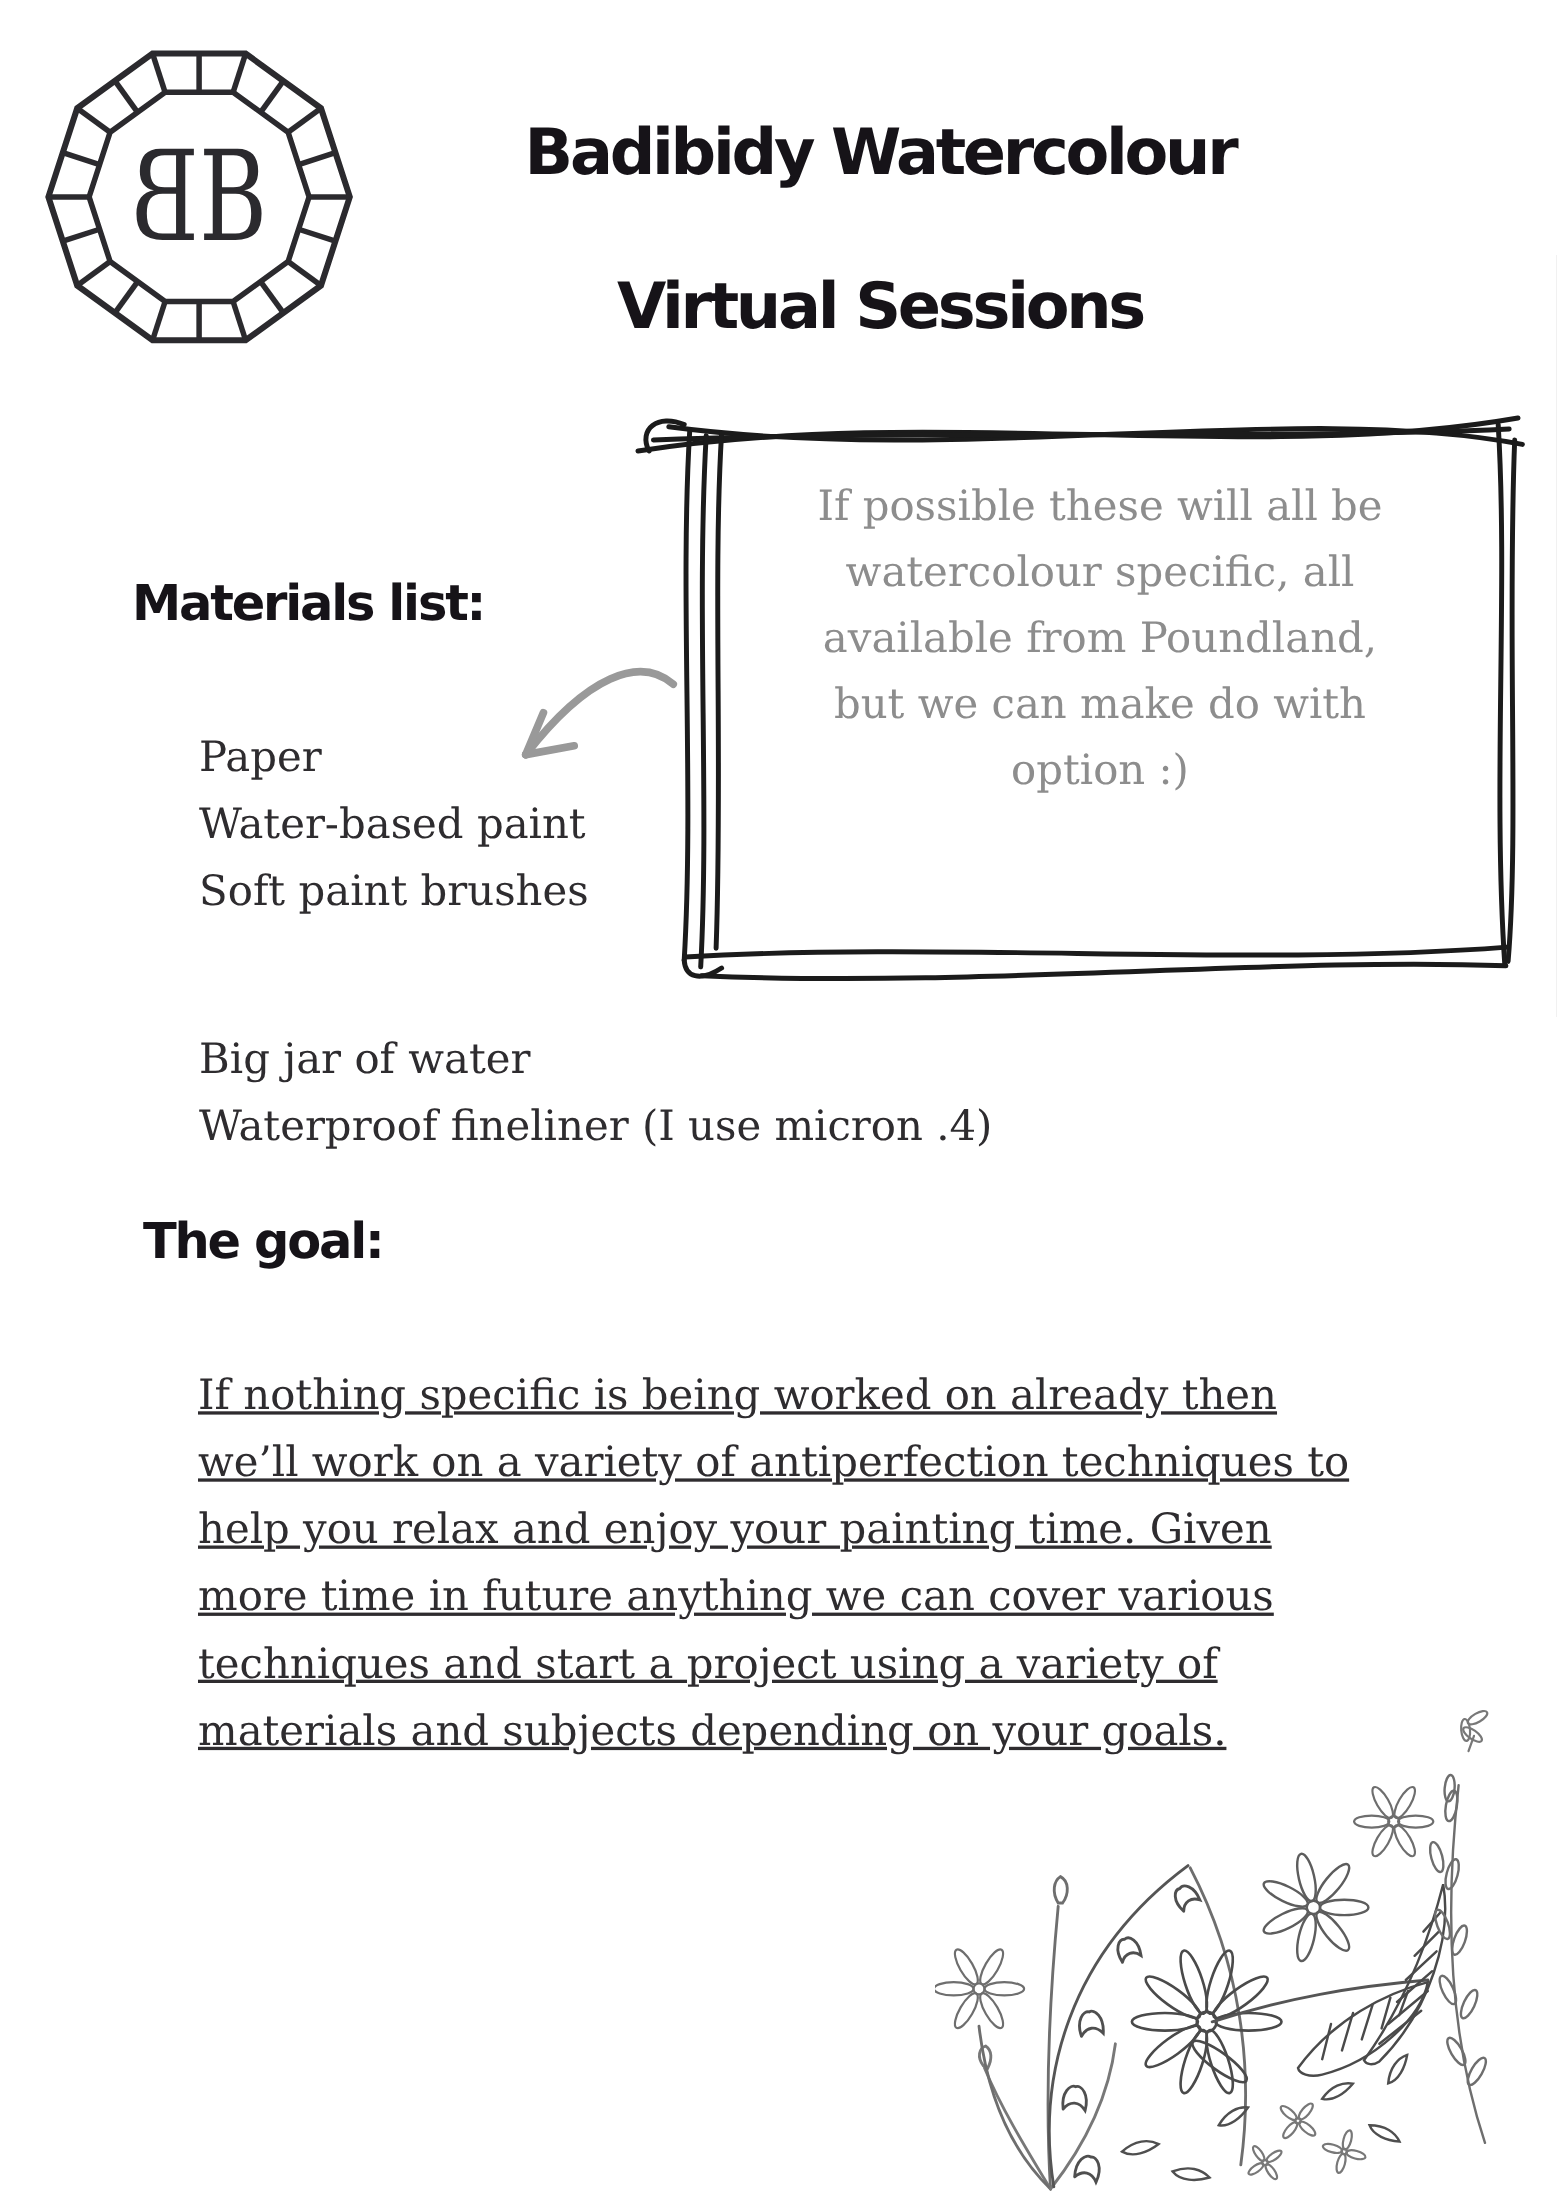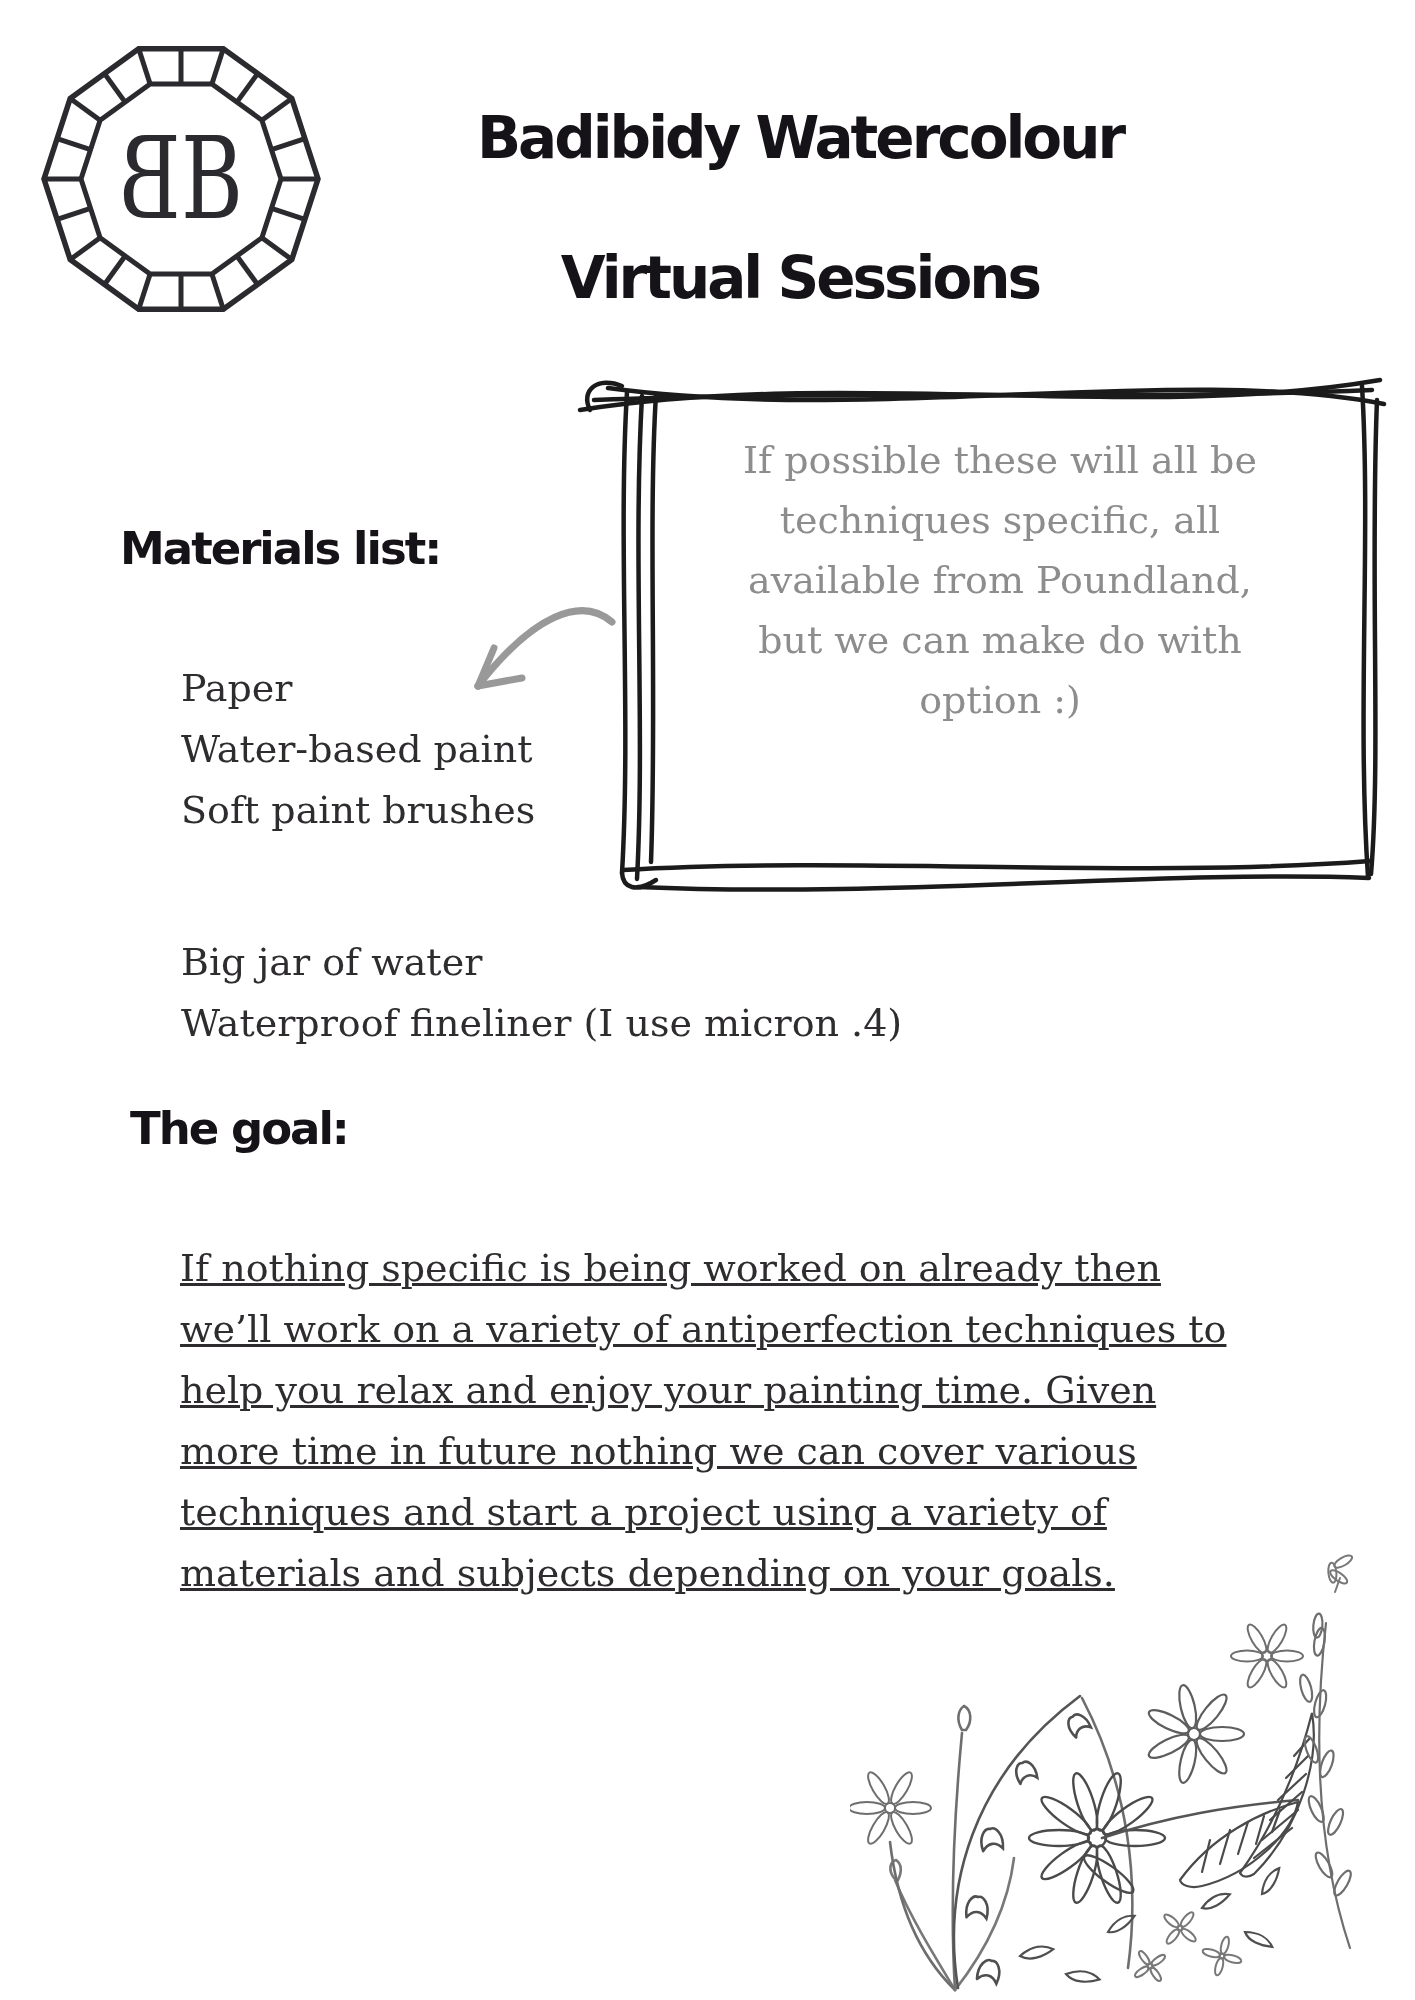--- a/index.html
+++ b/index.html
@@ -125,33 +125,33 @@
 
     <g stroke="#999999" stroke-width="7" fill="none" stroke-linecap="round">
       <path d="M182,292 C152,266 104,284 48,356"></path>
       <path d="M48,356 L64,318"></path>
       <path d="M48,356 L92,348"></path>
     </g>
   </svg>
 
   <div class="note-text">
     <div>If possible these will all be</div>
-    <div>techniques specific, all</div>
+    <div>watercolour specific, all</div>
     <div>available from Poundland,</div>
     <div>but we can make do with</div>
     <div>option :)</div>
   </div>
 
   <div class="brush-heading goal-heading">The goal:</div>
 
   <div class="body-lines goal-paragraph">
     <div>If nothing specific is being worked on already then</div>
     <div>we’ll work on a variety of antiperfection techniques to</div>
     <div>help you relax and enjoy your painting time. Given</div>
-    <div>more time in future nothing we can cover various</div>
+    <div>more time in future anything we can cover various</div>
     <div>techniques and start a project using a variety of</div>
     <div>materials and subjects depending on your goals.</div>
   </div>
 
   <svg class="florals" width="560" height="472" viewBox="0 0 560 472">
     <g stroke="#5d5d5d" stroke-width="2.6" fill="none" stroke-linecap="round">
 
       <path d="M105,462 C100,380 103,300 112,205" stroke="#6e6e6e"></path>
       <path d="M112,202 C106,192 108,182 114,178 C122,182 122,194 116,202 Z" stroke="#6e6e6e"></path>
       <path d="M105,462 C82,424 60,388 45,352" stroke="#787878"></path>

